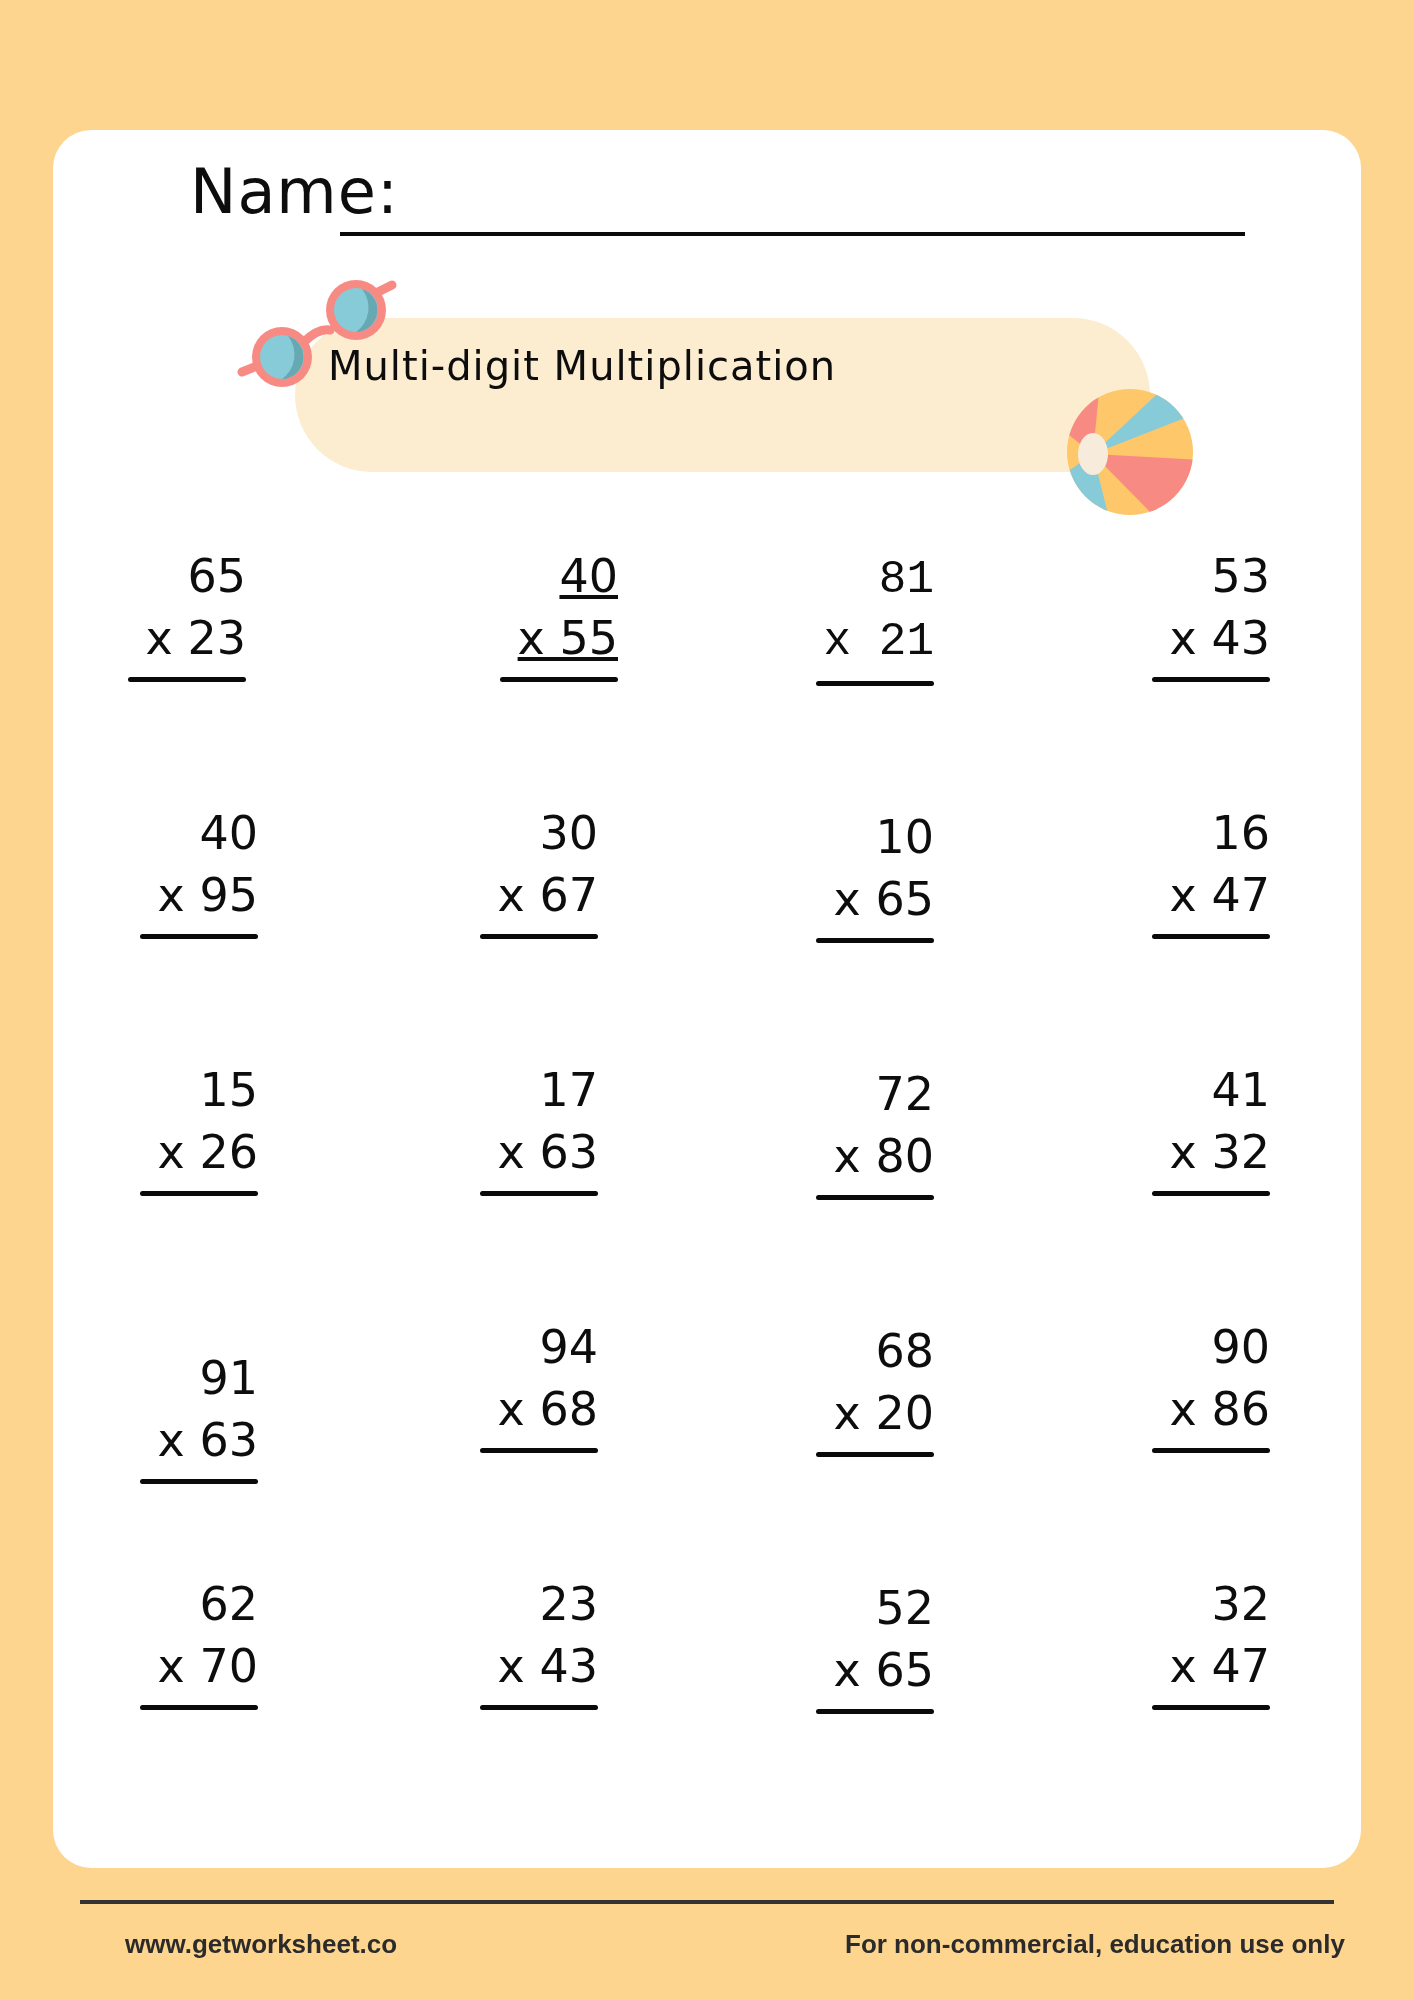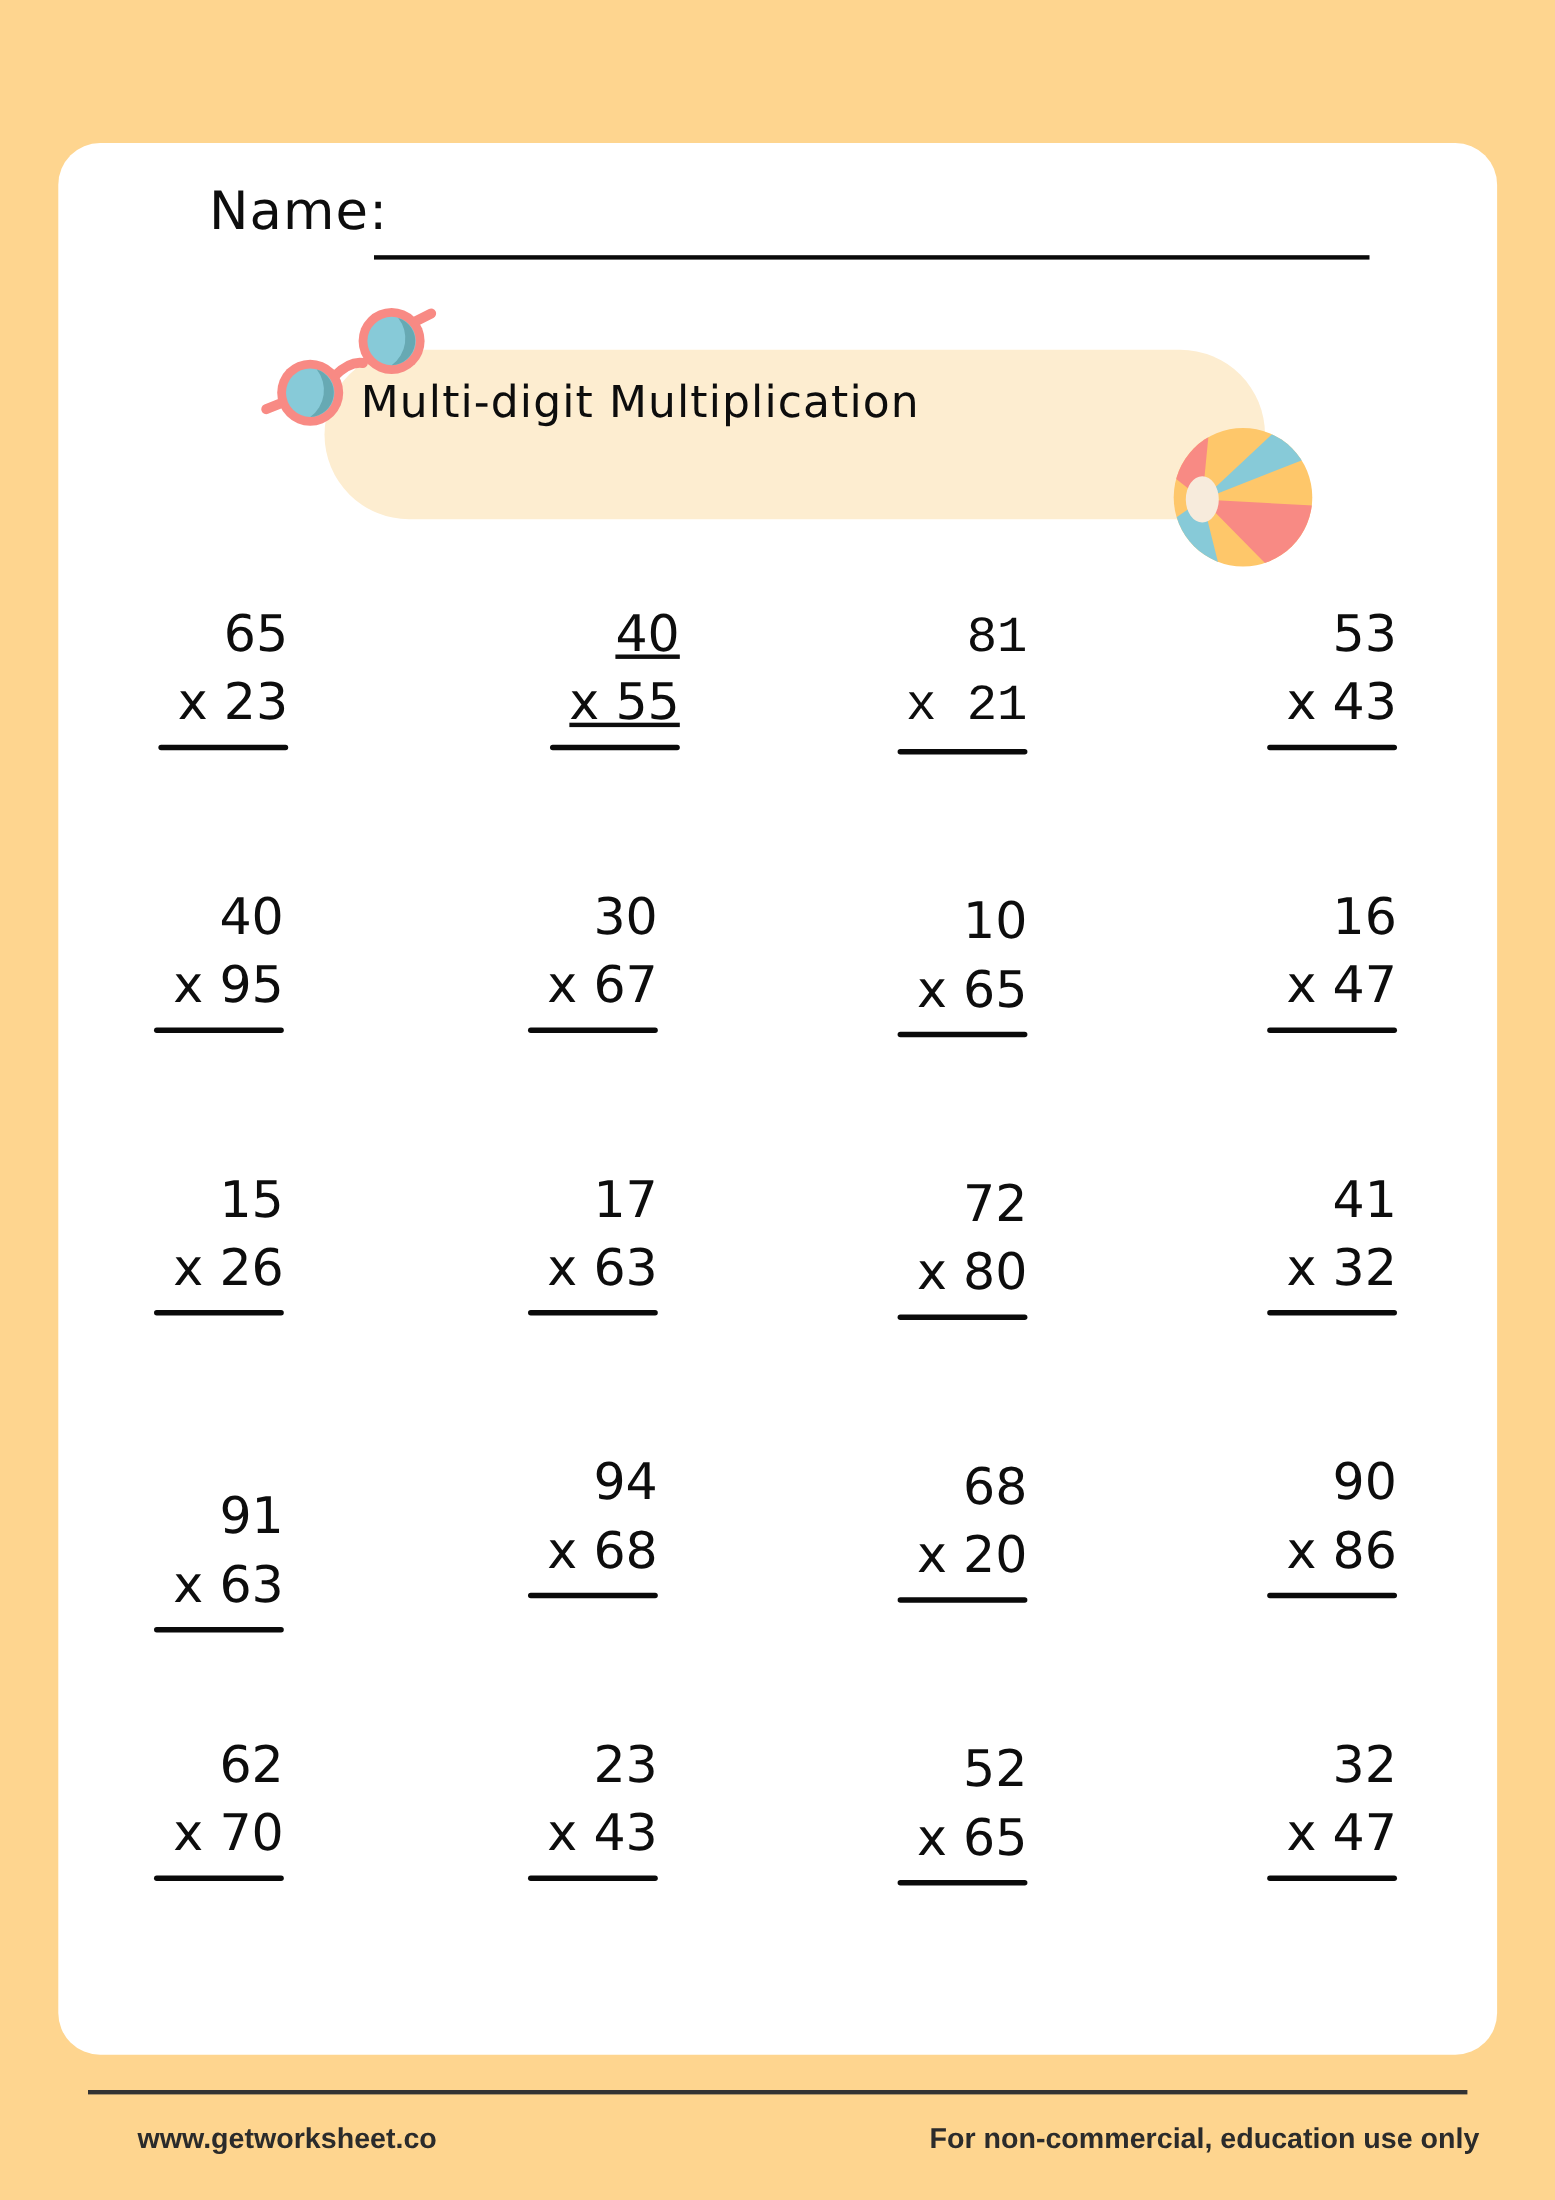--- a/index.html
+++ b/index.html
@@ -15,21 +15,21 @@
       position: absolute;
       left: 53px; top: 130px;
       width: 1308px; height: 1738px;
       background: #FFFFFF;
       border-radius: 38px;
     }
     .name-label {
       position: absolute;
       left: 190px; top: 162px;
       font-family: "DejaVu Sans", sans-serif;
-      font-size: 48px;
+      font-size: 62px;
       line-height: 60px;
       letter-spacing: 1px;
       color: #0d0d0d;
     }
     .name-line {
       position: absolute;
       left: 340px; top: 232px;
       width: 905px; height: 4px;
       background: #0a0a0a;
     }
@@ -122,21 +122,21 @@
   <g clip-path="url(#bc)">
     <rect x="0" y="0" width="140" height="140" fill="#FEC76A"></rect>
     <path d="M33 72 L40 0 L5 0 L5 50 Z" fill="#F88A84"></path>
     <path d="M33 72 L110 0 L140 0 L140 30 Z" fill="#87CAD8"></path>
     <path d="M33 72 L140 78 L140 140 L100 140 Z" fill="#F88A84"></path>
     <path d="M33 72 L50 140 L0 140 L0 95 Z" fill="#87CAD8"></path>
   </g>
   <ellipse cx="33" cy="72" rx="15" ry="21" fill="#F7EBDC"></ellipse>
 </svg>
 
-<div class="problem" style="left:144px; top:545px;">
+<div class="problem" style="left:128px; top:545px;">
   <span class="top">65</span>
   <span class="bottom">x 23</span>
   <span class="rule"></span>
 </div>
 <div class="problem" style="left:500px; top:545px;text-decoration:underline;">
   <span class="top">40</span>
   <span class="bottom">x 55</span>
   <span class="rule"></span>
 </div>
 <div class="problem" style="left:816px; top:549px;font-family:Liberation Mono, monospace;">

